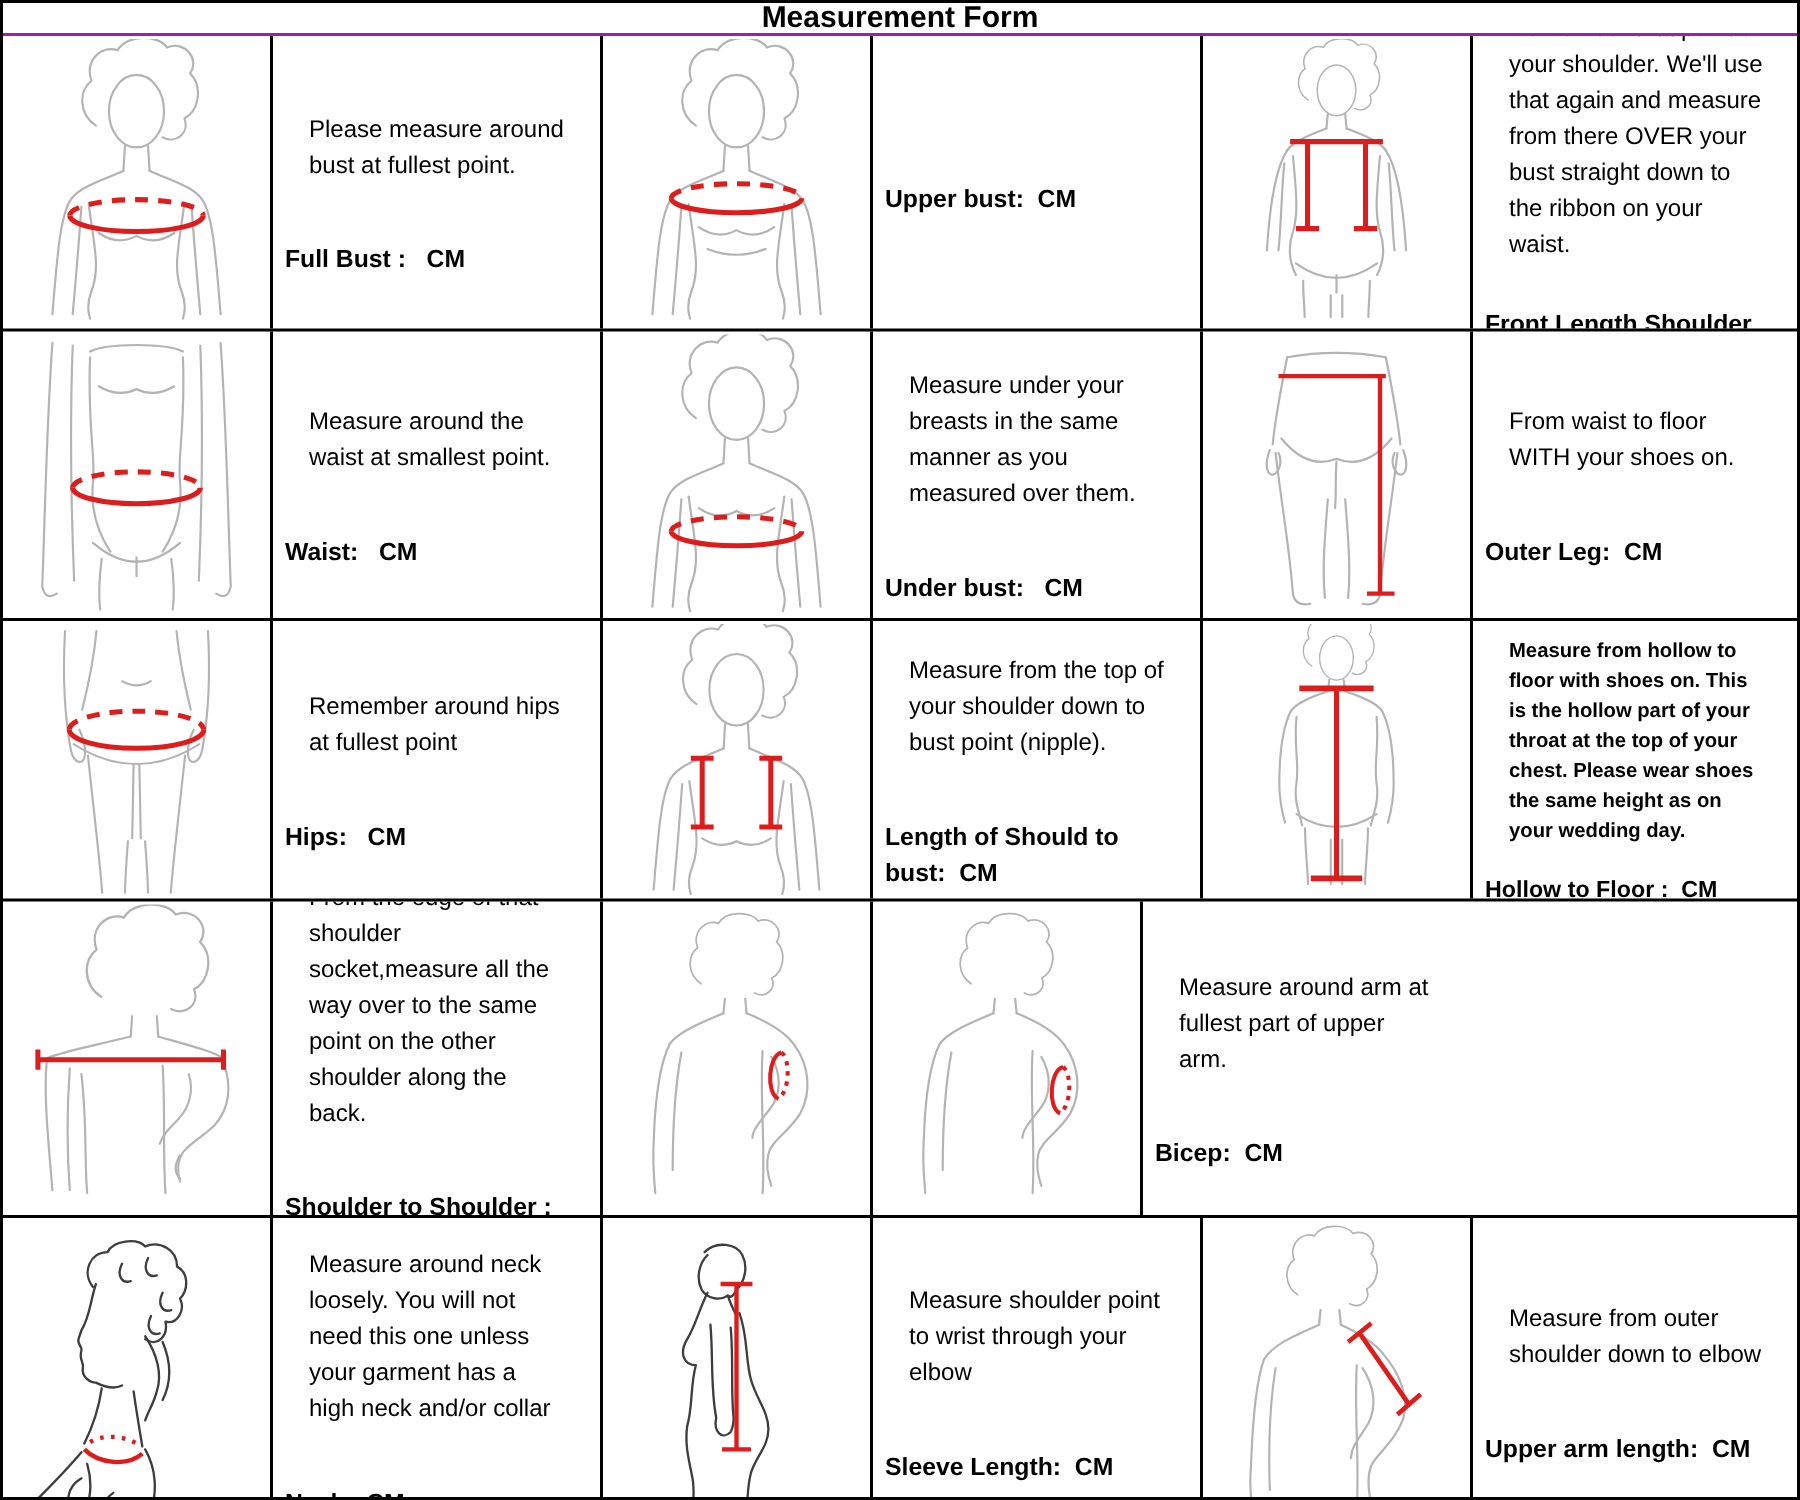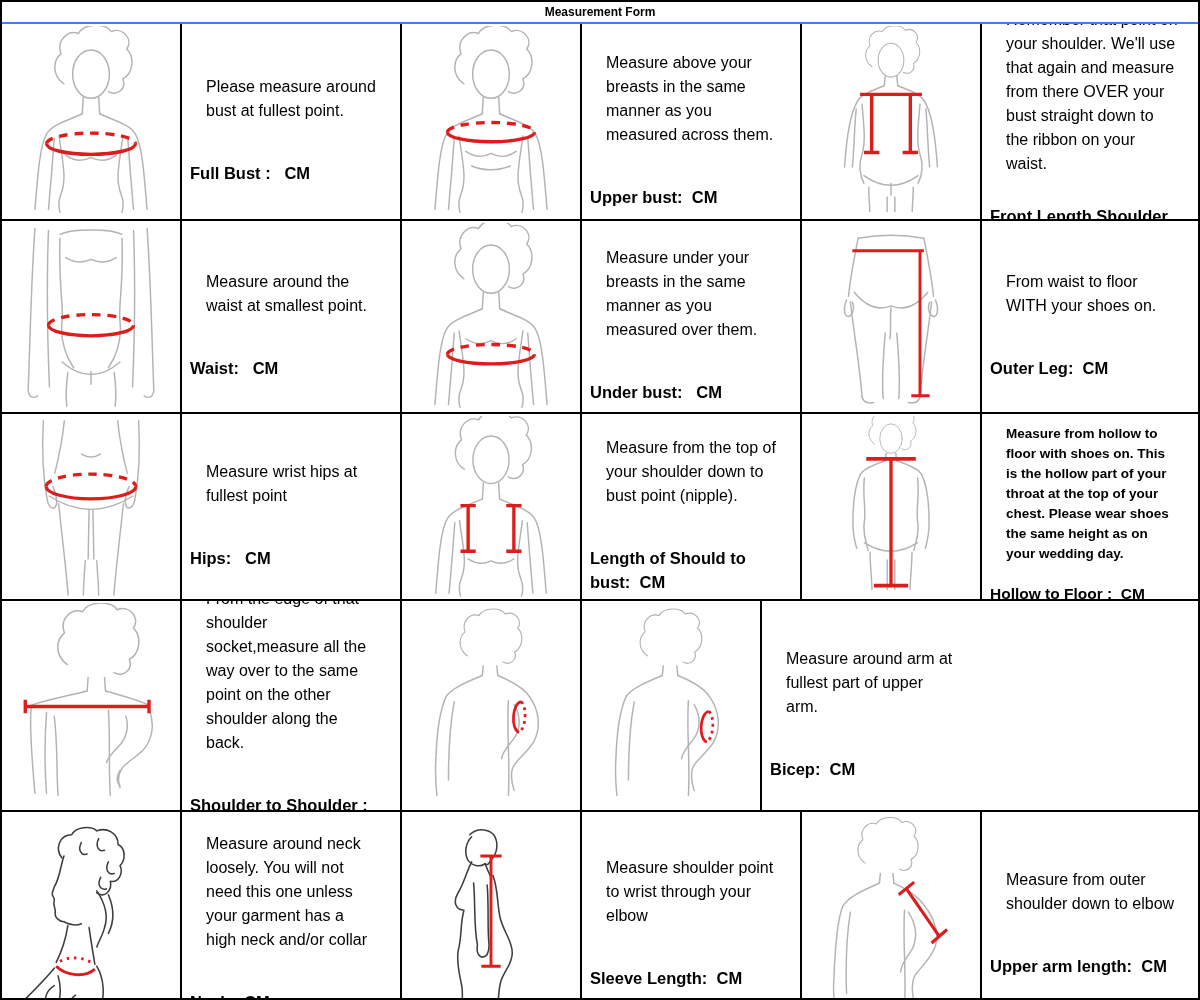--- a/index.html
+++ b/index.html
@@ -1,17 +1,17 @@
 <!DOCTYPE html>
 <html><head>
 <meta charset="utf-8">
 <style>
   html,body{margin:0;padding:0;background:#fff;color:#000;font-family:"Liberation Sans",sans-serif;}
   .form{width:1200px;height:1000px;box-sizing:border-box;border:2px solid #000;display:flex;flex-direction:column;overflow:hidden;background:#fff;}
-  .form-header{height:22px;min-height:22px;border-bottom:2px solid #3b82f6;display:flex;align-items:center;justify-content:center;font-weight:bold;font-size:12px;box-sizing:border-box;}
+  .form-header{height:22px;min-height:22px;border-bottom:2px solid #a21caf;display:flex;align-items:center;justify-content:center;font-weight:bold;font-size:20px;box-sizing:border-box;}
   .row{display:flex;border-bottom:2px solid #000;box-sizing:border-box;}
   .row:last-child{border-bottom:none;flex:1;}
   .r1{height:197px;min-height:197px;}
   .r2{height:193px;min-height:193px;}
   .r3{height:187px;min-height:187px;}
   .r4{height:211px;min-height:211px;}
   .cell{box-sizing:border-box;border-right:2px solid #000;overflow:hidden;}
   .cell:last-child{border-right:none;}
   .fig-cell{width:180px;min-width:180px;padding:2px;}
   .fig-cell svg{width:100%;height:100%;display:block;}
@@ -79,21 +79,20 @@
           <path d="M123,110 C119,140 115,154 121,170 C125,180 123,186 122,189"></path>
           <path d="M64,126 Q77,135 90,128 M90,128 Q103,135 116,126 M70,141 Q90,149 110,141"></path>
         </g>
         <g class="rl" stroke-width="3.5">
           <path d="M45,106 A45,10 0 0 0 135,106"></path>
           <path d="M45,106 A45,10 0 0 1 135,106" stroke-dasharray="9,7"></path>
         </g>
       </svg>
     </div>
     <div class="cell text-cell">
-      <p class="body">Measure above your breasts in the same manner as you measured across them.</p>
       <p class="label">Upper bust:  CM</p>
     </div>
     <div class="cell fig-cell">
       <svg viewBox="0 0 180 190" preserveAspectRatio="xMidYMid meet">
         <g class="g">
           <use href="#face" transform="translate(90,33) scale(0.7)"></use>
           <use href="#hair" transform="translate(90,30) scale(0.7)"></use>
           <path d="M84,48 L83,58 M96,48 L97,58"></path>
           <path d="M83,58 C70,63 60,67 56,73 M97,58 C110,63 120,67 124,73"></path>
           <path d="M56,73 C48,85 44,110 42,142 M124,73 C132,85 136,110 138,142"></path>
@@ -198,21 +197,21 @@
           <path d="M56,92 C60,130 64,162 66,188 M124,92 C120,130 116,162 114,188"></path>
           <path d="M84,152 C83,166 82,178 82,188 M96,152 C97,166 98,178 98,188"></path>
         </g>
         <g class="rl" stroke-width="3.5">
           <path d="M43,74 A47,13 0 0 0 137,74"></path>
           <path d="M43,74 A47,13 0 0 1 137,74" stroke-dasharray="9,7"></path>
         </g>
       </svg>
     </div>
     <div class="cell text-cell">
-      <p class="body">Measure wrist hips at fullest point</p>
+      <p class="body">Remember around hips at fullest point</p>
       <p class="label">Hips:   CM</p>
     </div>
     <div class="cell fig-cell">
       <svg viewBox="0 0 180 190" preserveAspectRatio="xMidYMid meet">
         <g class="g">
           <use href="#face" transform="translate(90,48)"></use>
           <use href="#hair" transform="translate(90,44)"></use>
           <path d="M82,70 L81,87 M98,70 L99,87"></path>
           <path d="M81,87 C66,94 50,98 44,108 C37,120 35,150 32,186"></path>
           <path d="M52,112 C50,140 48,164 46,186"></path>

